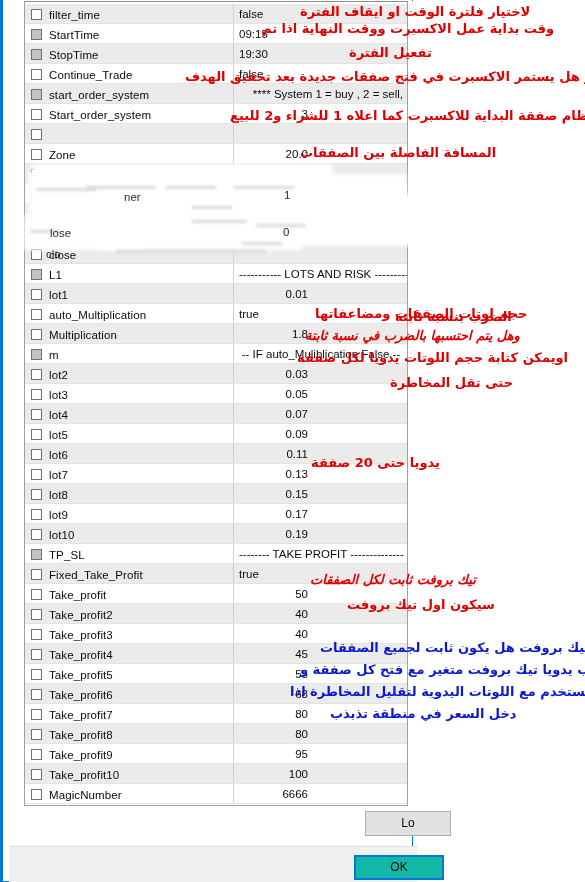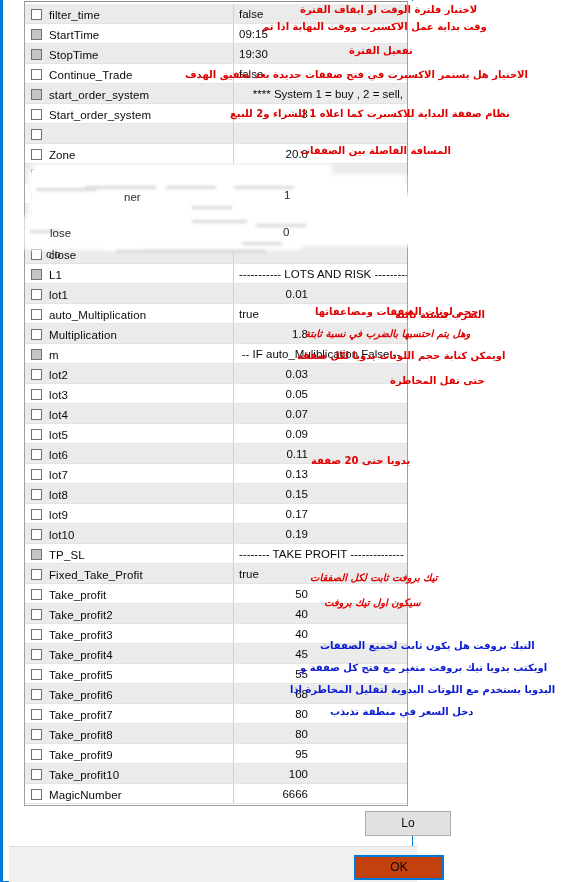--- a/index.html
+++ b/index.html
@@ -143,21 +143,21 @@
     position: absolute;
     background: #d8d8d8;
     filter: blur(1.6px);
     height: 3px;
   }
 
   
   .note {
     position: absolute;
     font-family: "DejaVu Sans", sans-serif;
-    font-size: 10px;
+    font-size: 13px;
     font-weight: bold;
     color: #e00000;
     direction: rtl;
     text-align: left;
     white-space: nowrap;
     z-index: 9;
   }
   .note.blue { color: #0a1ad0; }
 
   
@@ -184,21 +184,21 @@
     background: #f0f0f0;
     border-top: 1px solid #dfdfdf;
     box-sizing: border-box;
   }
   #ok-btn {
     position: absolute;
     left: 345px;
     top: 8px;
     width: 90px;
     height: 25px;
-    background: #c2410c;
+    background: #14b8a6;
     border: 2px solid #0078d7;
     box-sizing: border-box;
     font-size: 12px;
     color: #0a0a0a;
     text-align: center;
     line-height: 21px;
   }
 </style>
 </head>
 <body>
@@ -417,18 +417,18 @@
     <div class="note" style="left: 185px; top: 69px;">الاختيار هل يستمر الاكسبرت في فتح صفقات جديدة بعد تحقيق الهدف</div>
     <div class="note" style="left: 230px; top: 108px;">نظام صفقة البداية للاكسبرت كما اعلاه 1 للشراء و2 للبيع</div>
     <div class="note" style="left: 300px; top: 145px;">المسافة الفاصلة بين الصفقات</div>
     <div class="note" style="left: 315px; top: 306px;">حجم لوتات الصفقات  ومضاعفاتها</div>
     <div class="note" style="left: 395px; top: 309px;">الضرب بنسبة ثابتة</div>
     <div class="note" style="left: 305px; top: 328px; font-style: italic;">وهل يتم احتسبها بالضرب في نسبة ثابتة</div>
     <div class="note" style="left: 297px; top: 350px;">اويمكن كتابة حجم اللوتات يدويا لكل صفقة</div>
     <div class="note" style="left: 390px; top: 375px;">حتى تقل المخاطرة</div>
     <div class="note" style="left: 295px; top: 455px; margin-left: 16px;">يدويا حتى 20 صفقة</div>
     <div class="note" style="left: 310px; top: 572px; font-style: italic;">تيك بروفت ثابت لكل الصفقات</div>
-    <div class="note" style="left: 324px; top: 597px; font-style: italic;">سيكون اول تيك بروفت</div>
+    <div class="note" style="left: 347px; top: 597px;">سيكون اول تيك بروفت</div>
     <div class="note blue" style="left: 320px; top: 640px;">التيك بروفت هل يكون ثابت لجميع الصفقات</div>
     <div class="note blue" style="left: 300px; top: 662px;">اويكتب يدويا تيك بروفت متغير مع فتح كل صفقة و</div>
     <div class="note blue" style="left: 290px; top: 684px;">اليدويا يستخدم مع اللوتات اليدوية لتقليل المخاطرة اذا</div>
     <div class="note blue" style="left: 330px; top: 706px;">دخل السعر في منطقة تذبذب</div>
   </div>
 
 </body></html>

